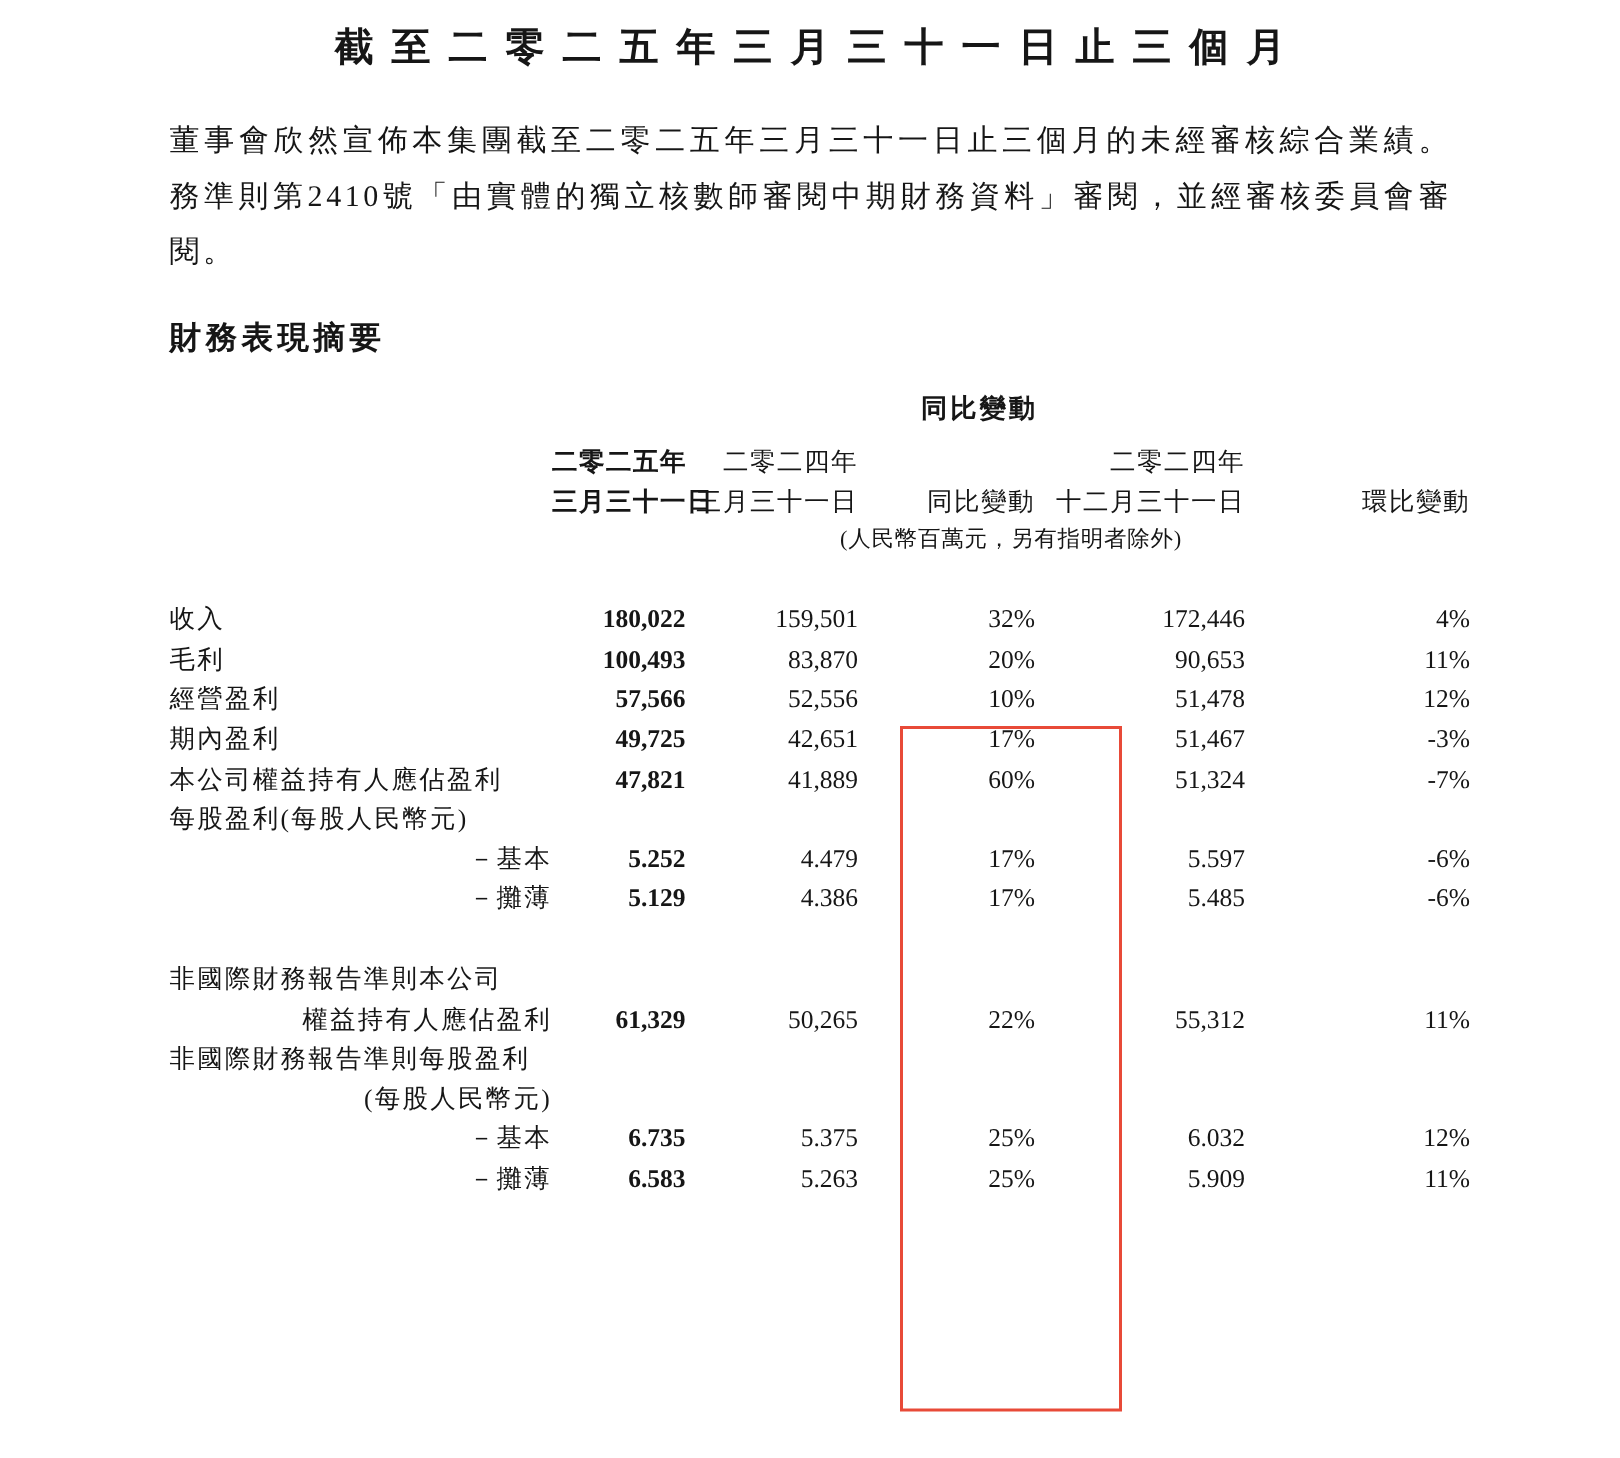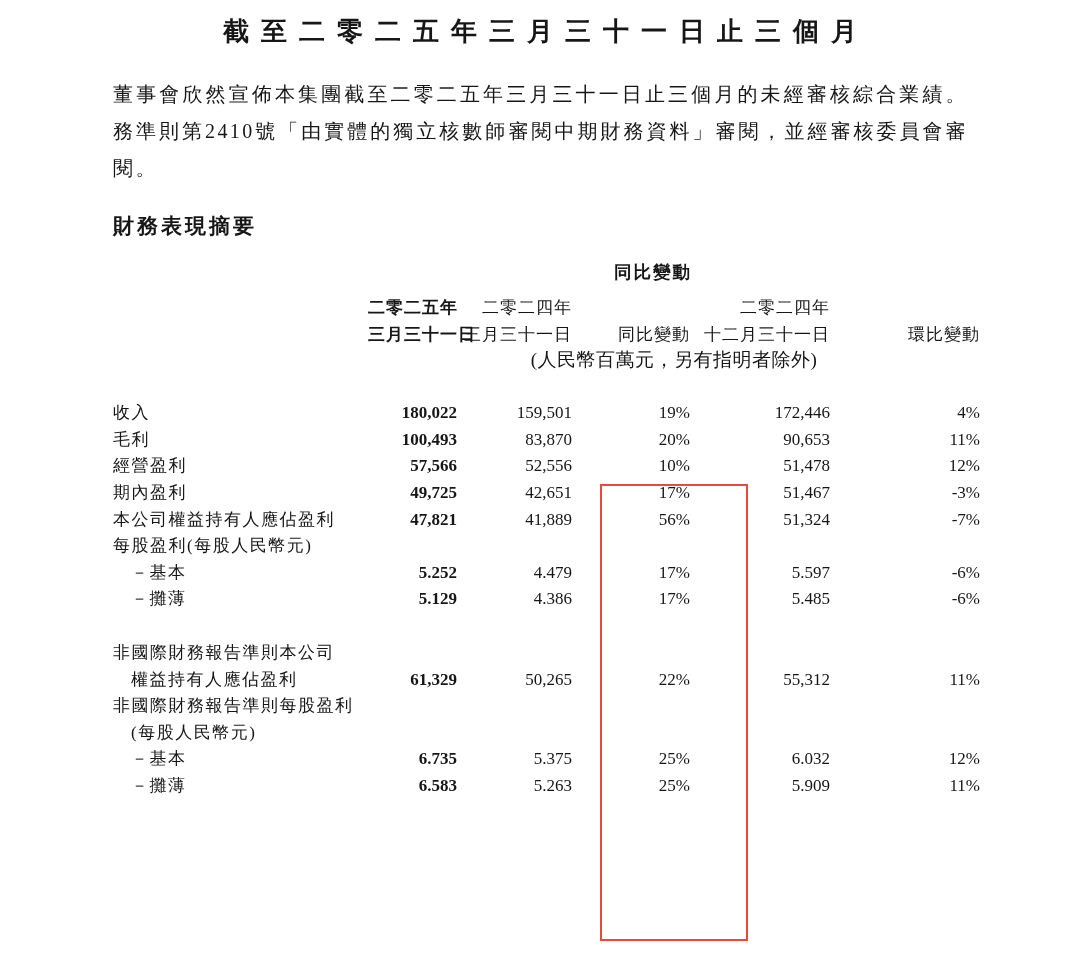--- a/index.html
+++ b/index.html
@@ -33,31 +33,31 @@
   table.fin {
     margin:16px 0 0 113px; width:867px;
     border-collapse:collapse; table-layout:fixed;
     font-size:17px;
   }
   table.fin td {
     padding:0; height:26.6px; line-height:26.6px;
     white-space:nowrap; overflow:visible;
   }
   .lab { text-align:left; letter-spacing:1.5px; }
-  .indent { padding-left:18px !important; }
+  .indent { padding-left:18px !important;text-align:right; }
   .num { text-align:right; font-variant-numeric:lining-nums; }
   .b { font-weight:bold; }
   .r { text-align:right; }
   .center { text-align:center; }
   .sans { font-family:"Liberation Sans","DejaVu Sans",sans-serif; }
 
   tr.sup td { font-weight:bold; font-size:17.5px; letter-spacing:2px; padding-right:42px; }
   tr.colhead1 td { vertical-align:bottom; height:36px; letter-spacing:1px; }
   tr.colhead2 td { letter-spacing:1px; }
-  tr.unitnote td { height:24px; line-height:24px; font-size:19px; letter-spacing:0.5px; }
+  tr.unitnote td { height:24px; line-height:24px; font-size:15px; letter-spacing:0.5px; }
   tr.headgap td { height:28px; }
   tr.spacer td { height:27px; }
 
   
   .yoy-box {
     position:absolute; left:600px; top:484px; width:144px; height:453px;
     border:2px solid #e84a38; pointer-events:none;
   }
 </style>
 </head>
@@ -111,21 +111,21 @@
     </tr>
     <tr class="headgap">
         <td colspan="6"></td>
       </tr>
   </thead>
   <tbody>
       <tr>
         <td class="lab">收入</td>
         <td class="num b">180,022</td>
         <td class="num">159,501</td>
-        <td class="num">19%</td>
+        <td class="num">32%</td>
         <td class="num">172,446</td>
         <td class="num">4%</td>
       </tr>
       <tr>
         <td class="lab">毛利</td>
         <td class="num b">100,493</td>
         <td class="num">83,870</td>
         <td class="num">20%</td>
         <td class="num">90,653</td>
         <td class="num">11%</td>
@@ -143,21 +143,21 @@
         <td class="num b">49,725</td>
         <td class="num">42,651</td>
         <td class="num">17%</td>
         <td class="num">51,467</td>
         <td class="num">-3%</td>
       </tr>
       <tr>
         <td class="lab">本公司權益持有人應佔盈利</td>
         <td class="num b">47,821</td>
         <td class="num">41,889</td>
-        <td class="num">56%</td>
+        <td class="num">60%</td>
         <td class="num">51,324</td>
         <td class="num">-7%</td>
       </tr>
       <tr>
         <td class="lab">每股盈利(每股人民幣元)</td>
         <td class="num b"></td>
         <td class="num"></td>
         <td class="num"></td>
         <td class="num"></td>
         <td class="num"></td>

